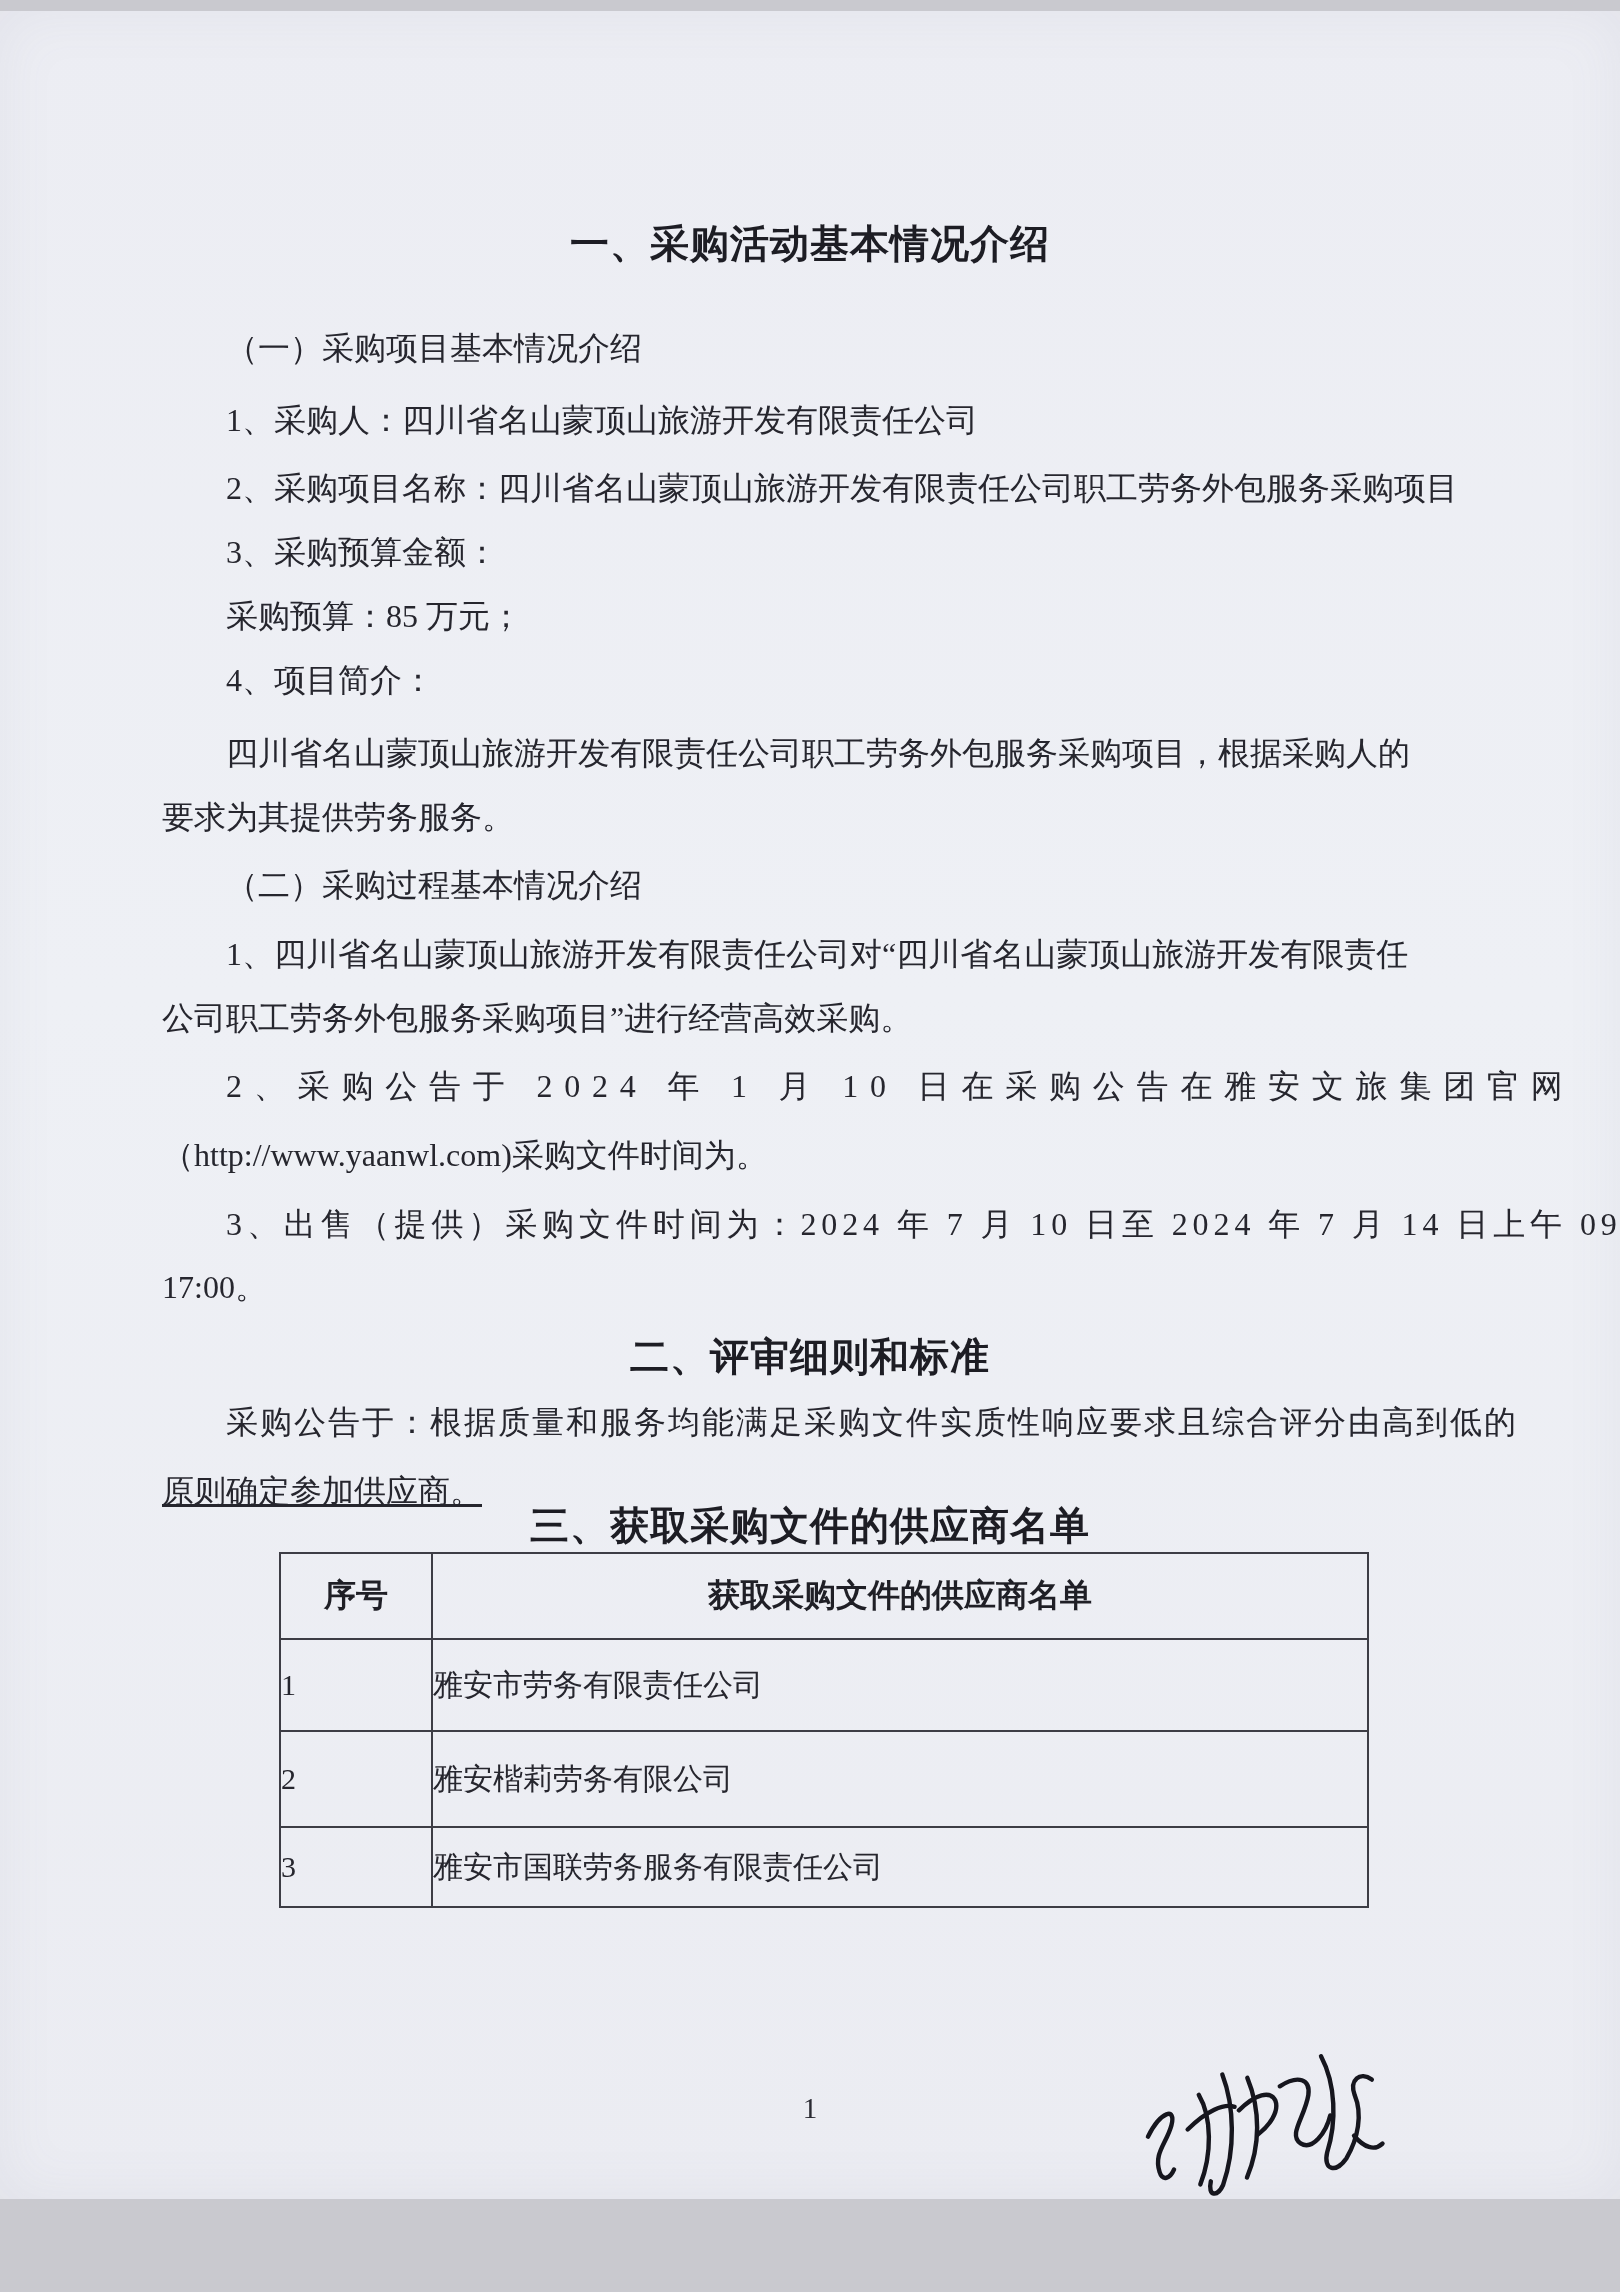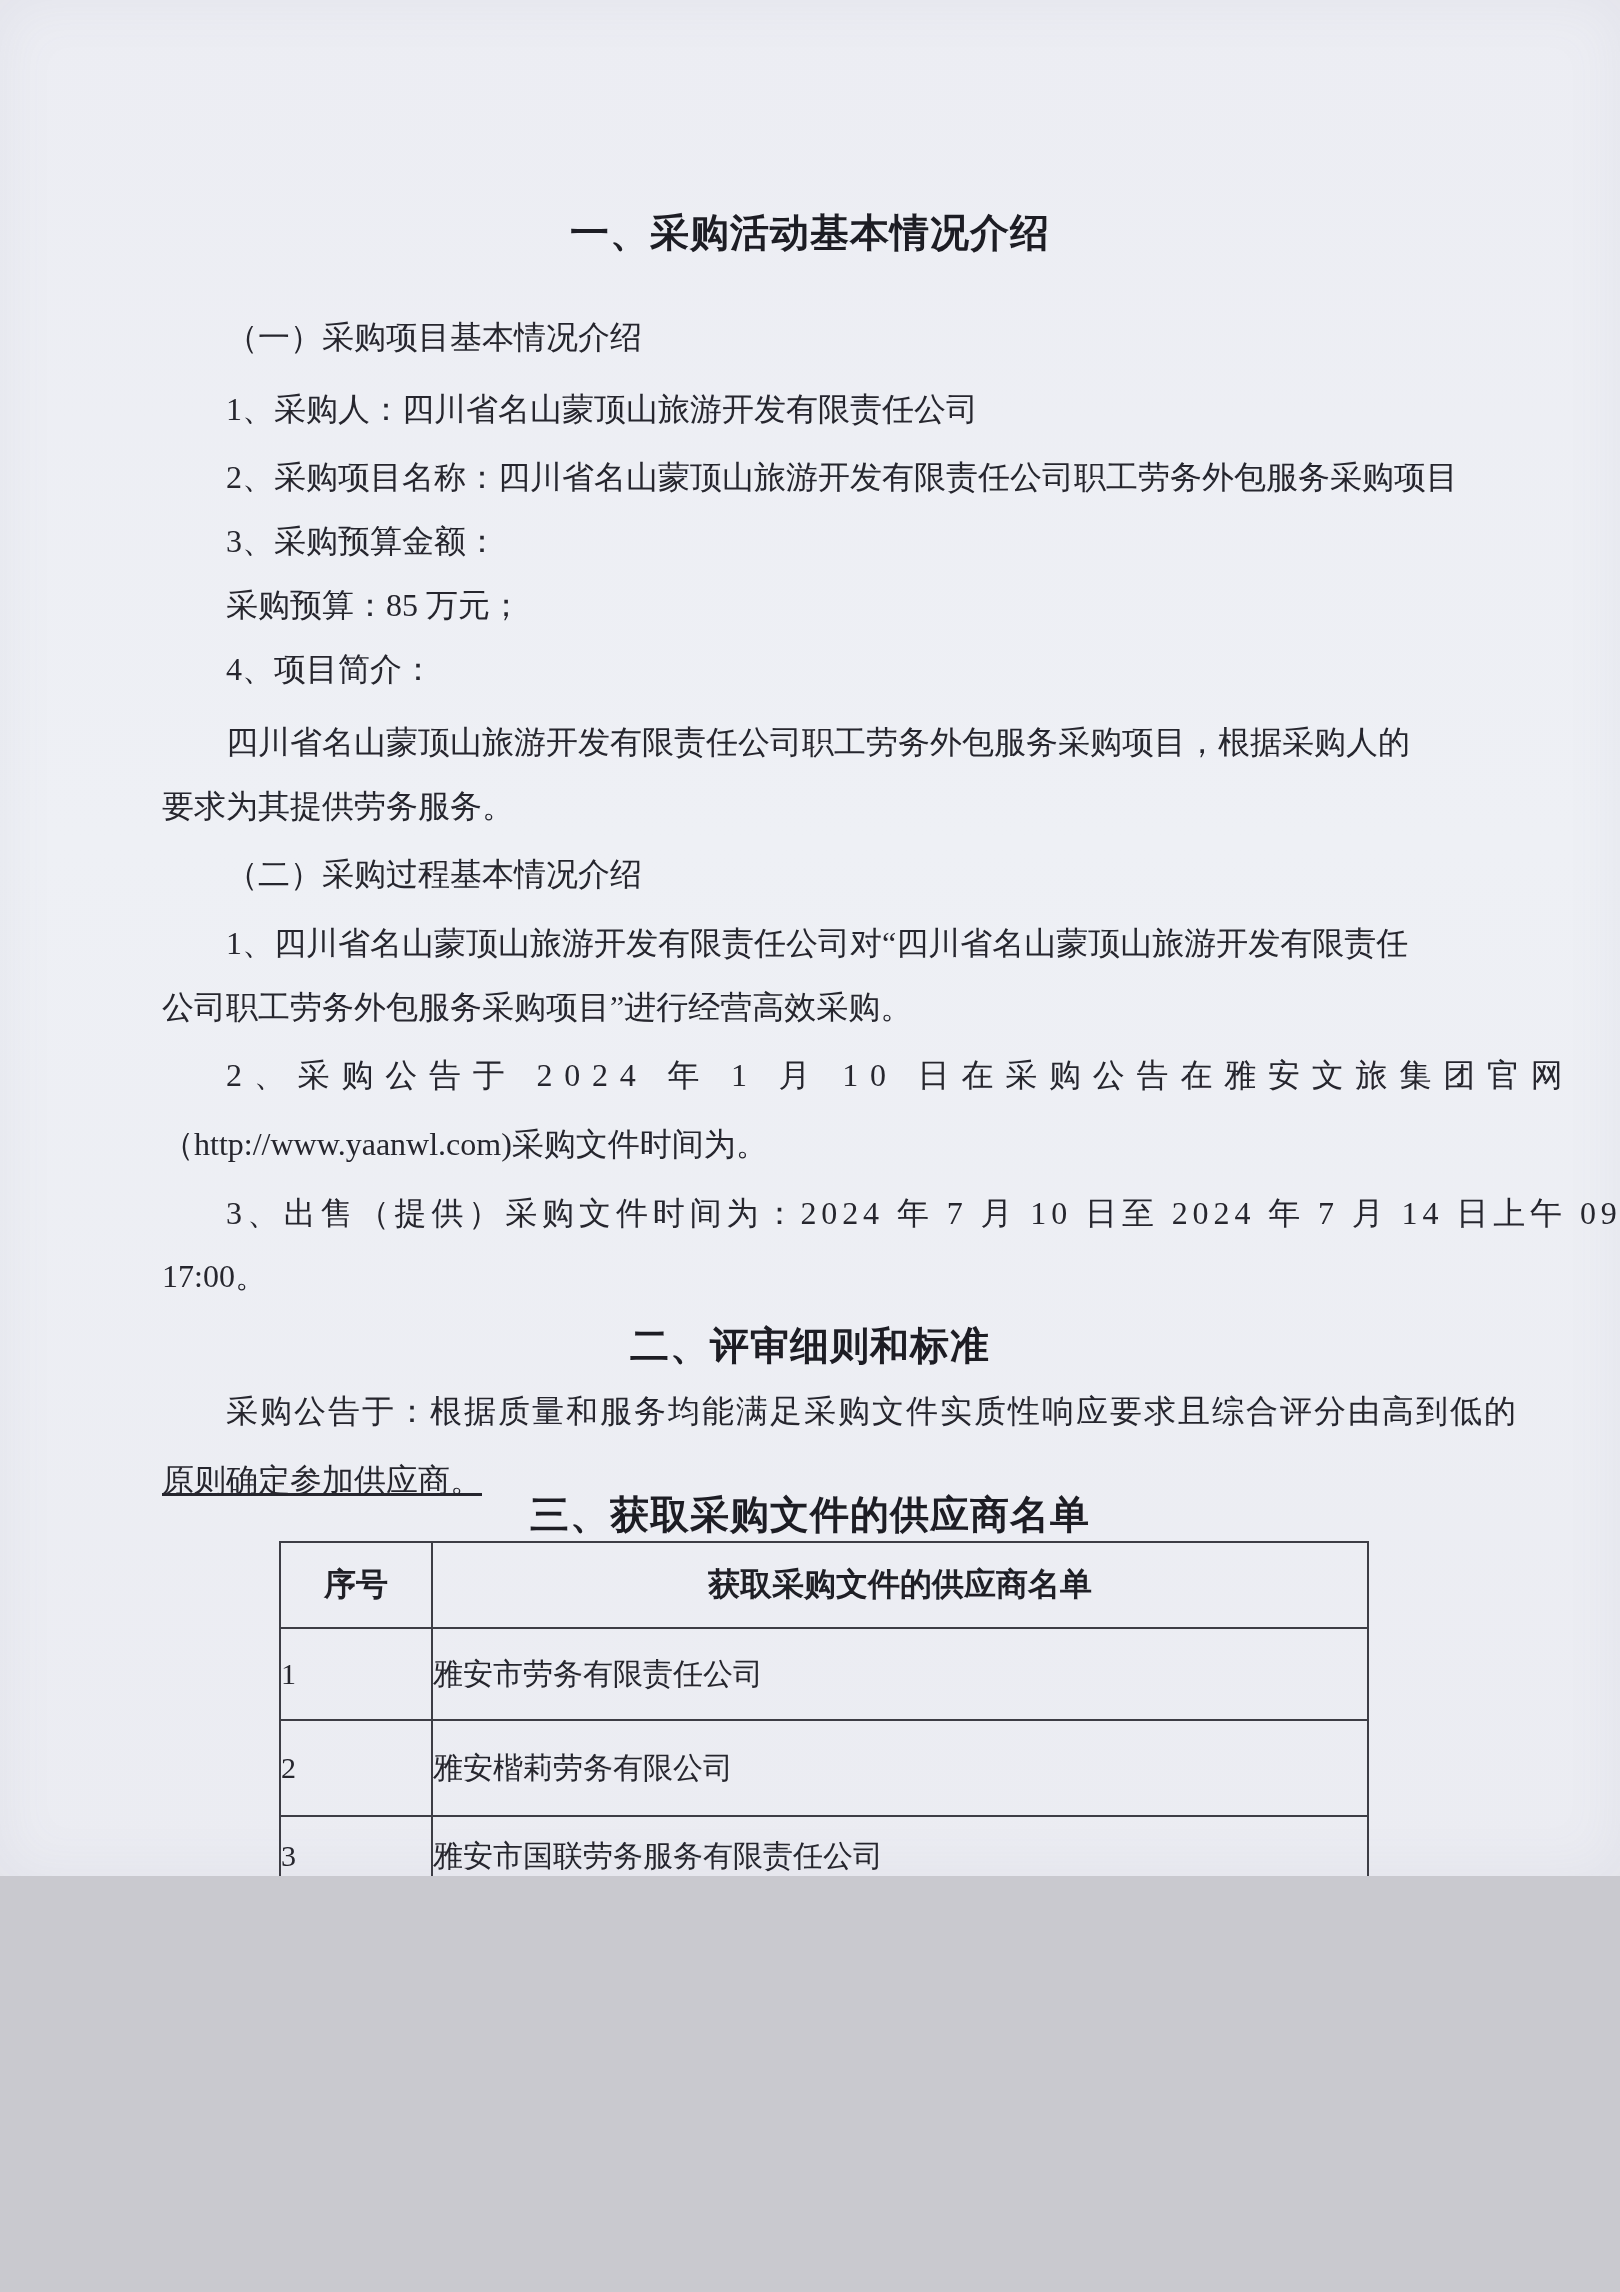--- a/index.html
+++ b/index.html
@@ -1,19 +1,19 @@
 <!DOCTYPE html>
 <html><head>
 <meta charset="utf-8">
 <style>
   html,body { margin:0; padding:0; background:#c9c9cf; }
   .page {
     position:relative;
-    width:1620px; height:1876px;
-    margin:0 auto;
+    width:1620px; height:2188px;
+    margin:11px auto;
     background: linear-gradient(180deg,#ecedf3 0%, #eef0f5 45%, #ebecf2 100%);
     box-shadow: inset 0 0 59px rgba(120,120,140,0.08);
     overflow:hidden;
     color:#23232b;
     font-family:"Liberation Serif","DejaVu Serif",serif;
   }
   .ln {
     position:absolute; left:162px; width:1299px;
     font-size:32px; line-height:43px;
     white-space:nowrap;

